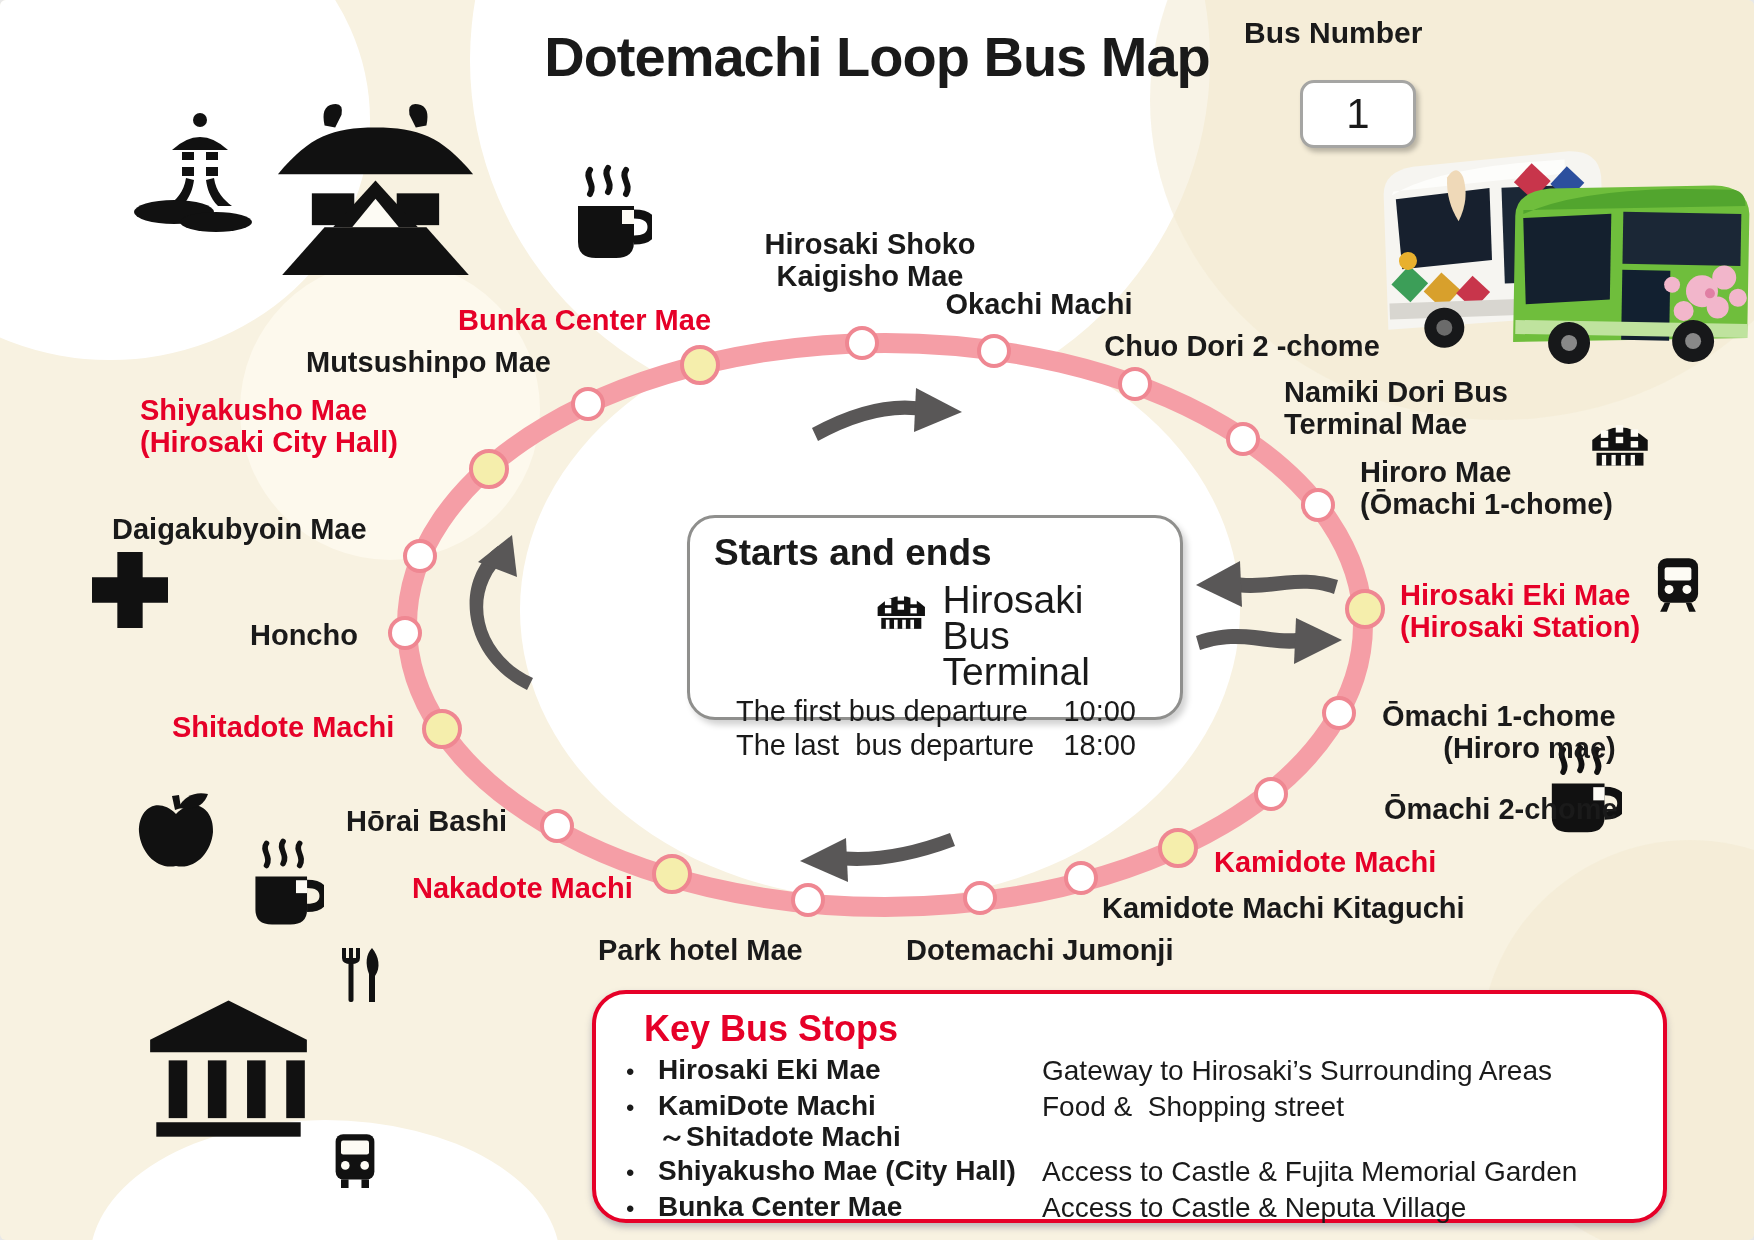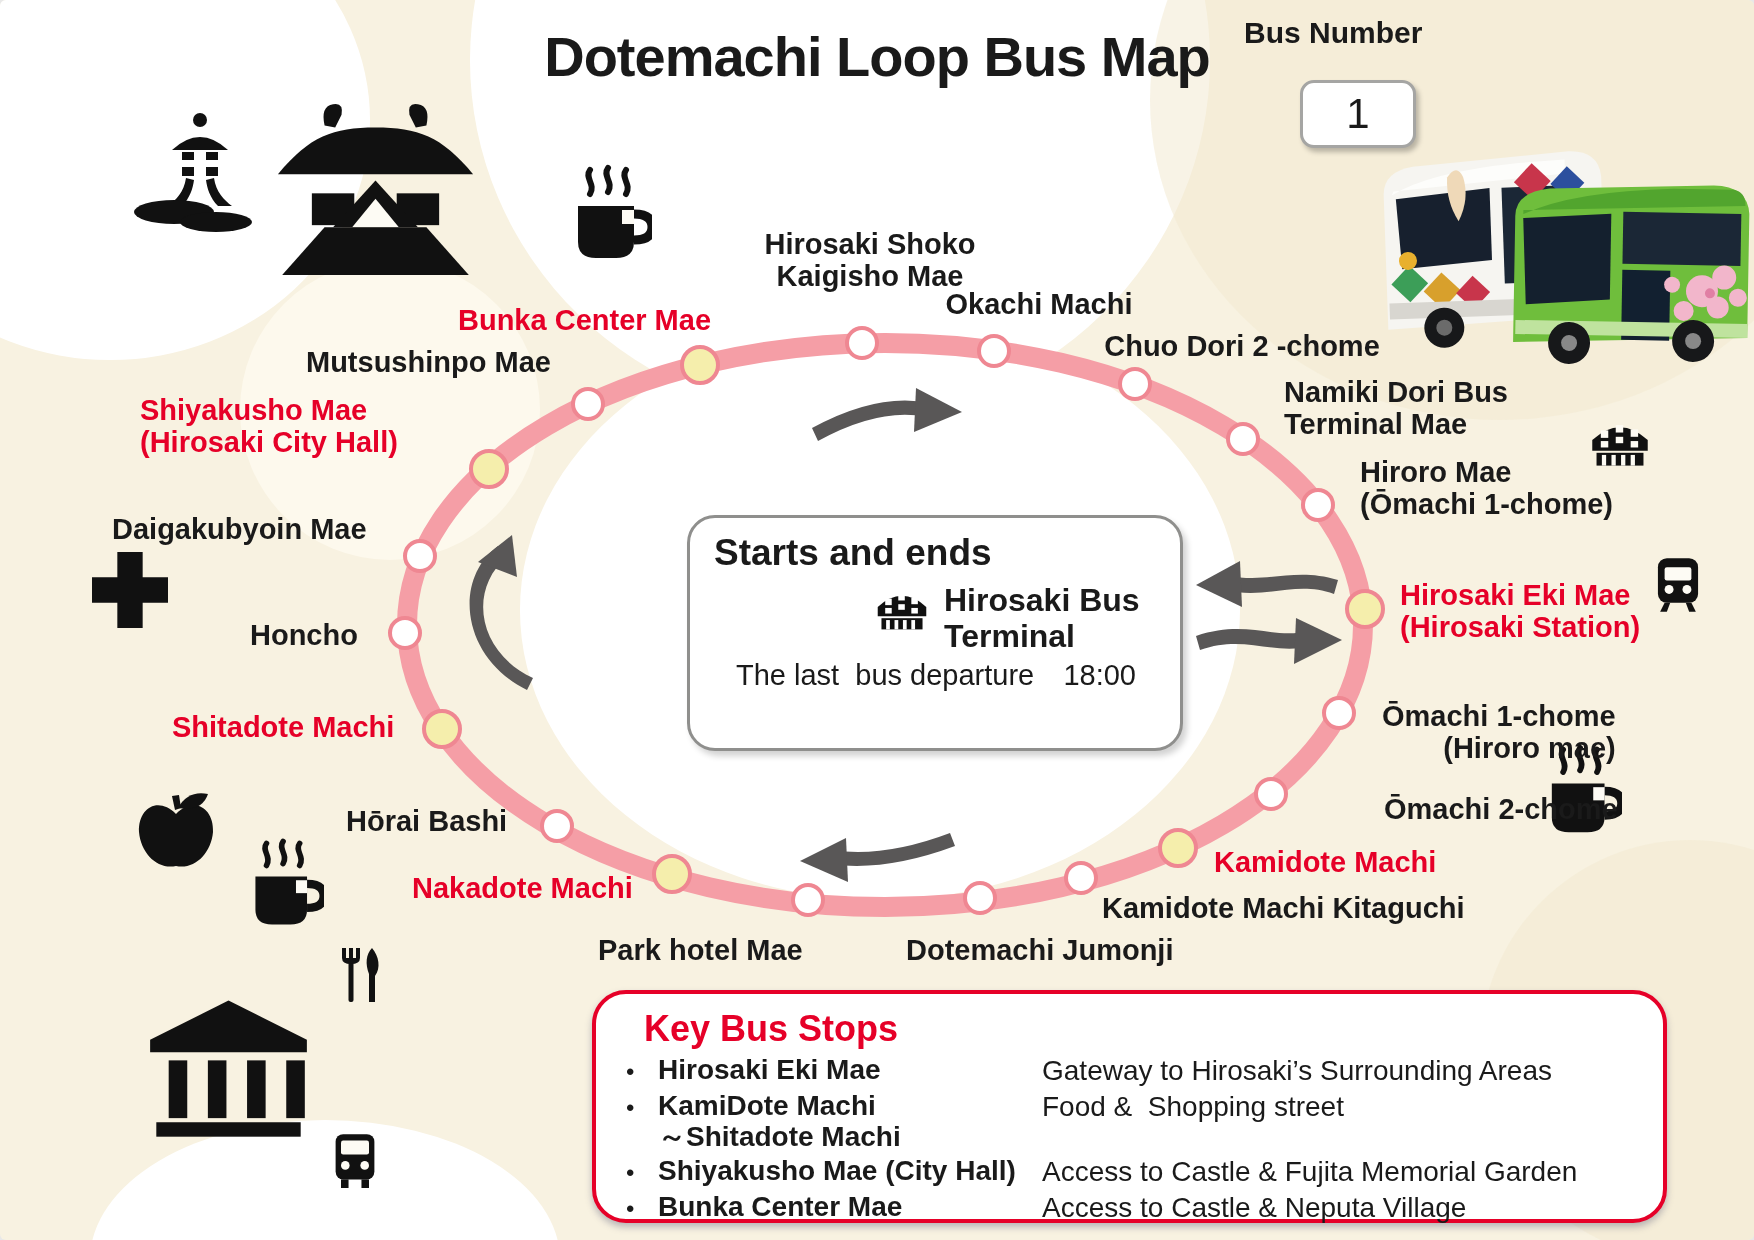--- a/index.html
+++ b/index.html
@@ -21,26 +21,26 @@
   .icon{position:absolute;z-index:1;}
   .photo{position:absolute;left:1372px;top:140px;z-index:1;}
 
   .stop-node{position:absolute;border-radius:50%;background:#fff;border:4px solid #EF8792;
     box-sizing:border-box;z-index:3;}
   .stop-node.key{background:#F5EEAC;}
   .stop-label{position:absolute;font-size:29px;line-height:32px;font-weight:bold;
     white-space:pre-wrap;z-index:4;}
   .stop-label.red{color:#E60028;}
 
-  .starts-box{position:absolute;left:687px;top:515px;width:496px;height:236px;background:#fff;
+  .starts-box{position:absolute;left:687px;top:515px;width:496px;height:205px;background:#fff;
     border:3px solid #8F8F8D;border-radius:28px;box-shadow:4px 5px 6px rgba(0,0,0,.18);
     z-index:5;box-sizing:border-box;padding:14px 24px 0 24px;}
   .starts-title{font-size:37px;font-weight:bold;}
   .starts-terminal{display:flex;align-items:flex-start;gap:14px;margin:8px 0 4px 160px;}
-  .starts-terminal-name{font-size:32px;line-height:36px;font-weight:bold;white-space:pre-wrap;}
+  .starts-terminal-name{font-size:39px;line-height:36px;font-weight:normal;white-space:pre-wrap;}
   .starts-rows{margin:4px 0 0 22px;}
   .starts-row{display:flex;justify-content:space-between;width:400px;font-size:29px;line-height:34px;}
 
   .legend-box{position:absolute;left:592px;top:990px;width:1075px;height:233px;background:#fff;
     border:4px solid #E60028;border-radius:34px;box-shadow:0 4px 7px rgba(90,90,120,.4);
     z-index:5;box-sizing:border-box;padding:12px 26px 0 30px;}
   .legend-title{color:#E60028;font-size:36px;font-weight:bold;margin:2px 0 4px 18px;}
   .legend-row{display:grid;grid-template-columns:32px 384px auto;align-items:start;
     font-size:28px;line-height:31px;margin-top:3px;}
   .legend-bullet{font-size:24px;padding-top:2px;}
@@ -328,20 +328,24 @@
             <rect x="22" y="40" width="4" height="10"></rect>
           <rect x="31" y="40" width="4" height="10"></rect>
             <rect x="40" y="40" width="4" height="10"></rect>
         </g>
       </svg>
       <div class="starts-terminal-name">Hirosaki Bus
 Terminal</div>
     </div>
     <div class="starts-rows" id="starts-rows">
         <div class="starts-row">
+          <span style="white-space: pre-wrap;">The first bus departure</span>
+          <span>10:00</span>
+        </div>
+        <div class="starts-row">
           <span style="white-space: pre-wrap;">The last  bus departure</span>
           <span>18:00</span>
         </div>
       </div>
   </div>
 
   <div class="legend-box">
     <div class="legend-title">Key Bus Stops</div>
     <div id="legend-rows">
         <div class="legend-row">

